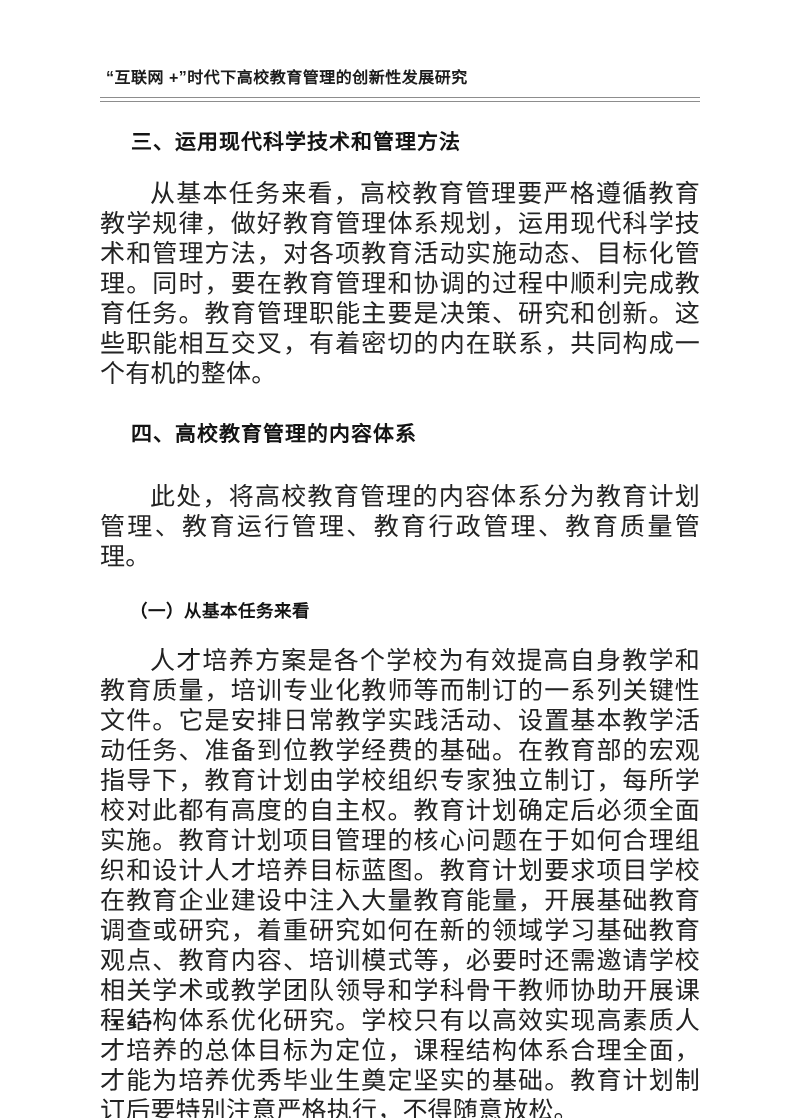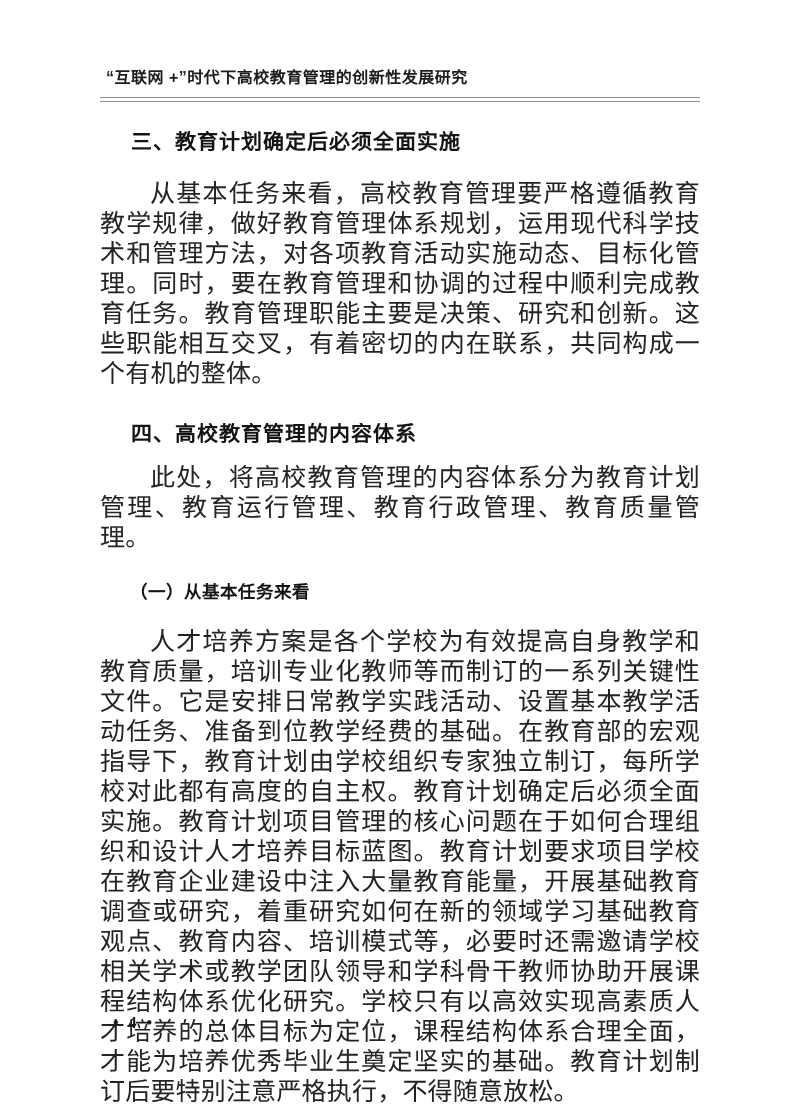--- a/index.html
+++ b/index.html
@@ -51,21 +51,21 @@
     margin: 0;
     padding-left: 31px;
     letter-spacing: 1px;
   }
   .sec-heading.first {
     margin-top: 27px;
     margin-bottom: 24px;
   }
   .sec-heading.second {
     margin-top: 32px;
-    margin-bottom: 16px;
+    margin-bottom: 35px;
     font-family: Liberation Serif, serif;
   }
   .sub-heading {
     font-family: "Liberation Sans", "DejaVu Sans", sans-serif;
     font-weight: bold;
     font-size: 17.5px;
     line-height: 22px;
     color: #141414;
     margin: 28px 0 24px 0;
     padding-left: 30px;
@@ -100,21 +100,21 @@
 <body>
 
 <div class="page">
   <div class="page-inner">
 
     <header class="running-head">
       <div class="running-title">“互联网 +”时代下高校教育管理的创新性发展研究</div>
       <div class="double-rule"></div>
     </header>
 
-    <h2 class="sec-heading first">三、教育计划确定后必须全面实施</h2>
+    <h2 class="sec-heading first">三、运用现代科学技术和管理方法</h2>
 
     <p class="para">从基本任务来看，高校教育管理要严格遵循教育教学规律，做好教育管理体系规划，运用现代科学技术和管理方法，对各项教育活动实施动态、目标化管理。同时，要在教育管理和协调的过程中顺利完成教育任务。教育管理职能主要是决策、研究和创新。这些职能相互交叉，有着密切的内在联系，共同构成一个有机的整体。</p>
 
     <h2 class="sec-heading second">四、高校教育管理的内容体系</h2>
 
 
     <p class="para">此处，将高校教育管理的内容体系分为教育计划管理、教育运行管理、教育行政管理、教育质量管理。</p>
 
     <h3 class="sub-heading">（一）从基本任务来看</h3>
 

